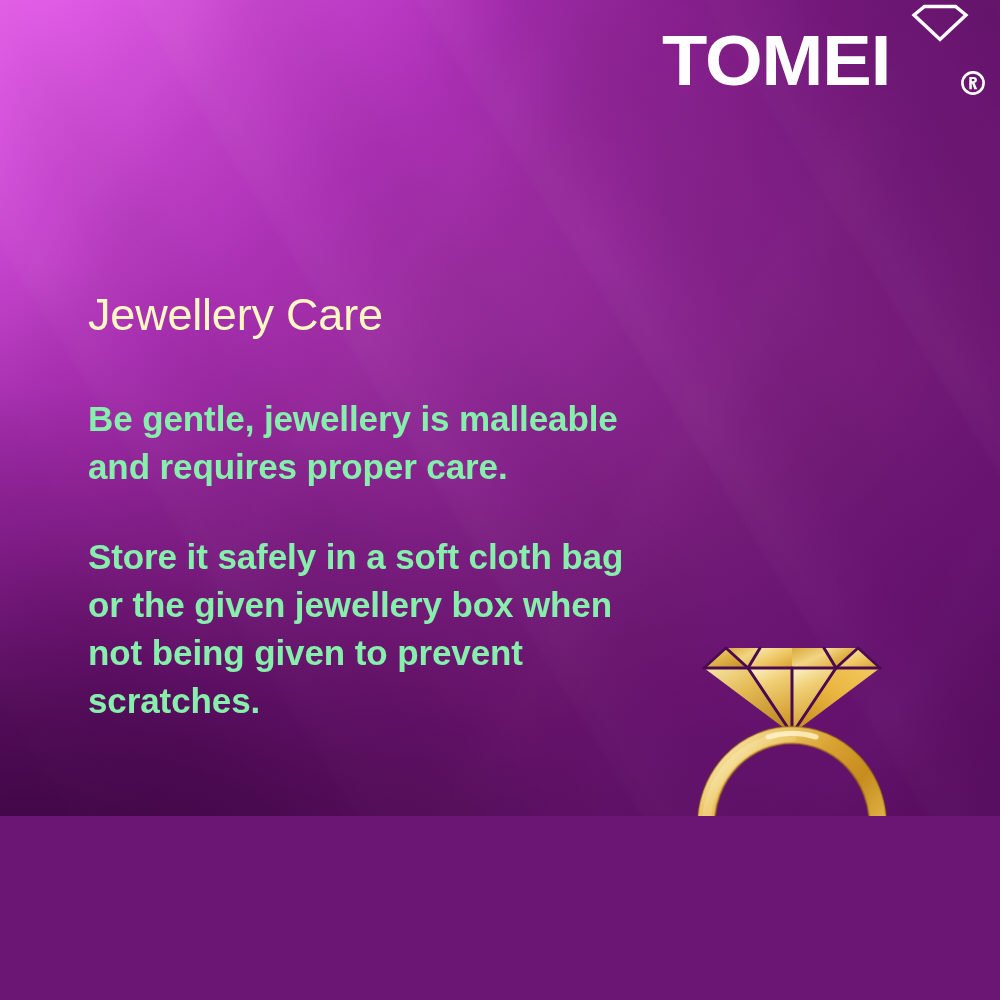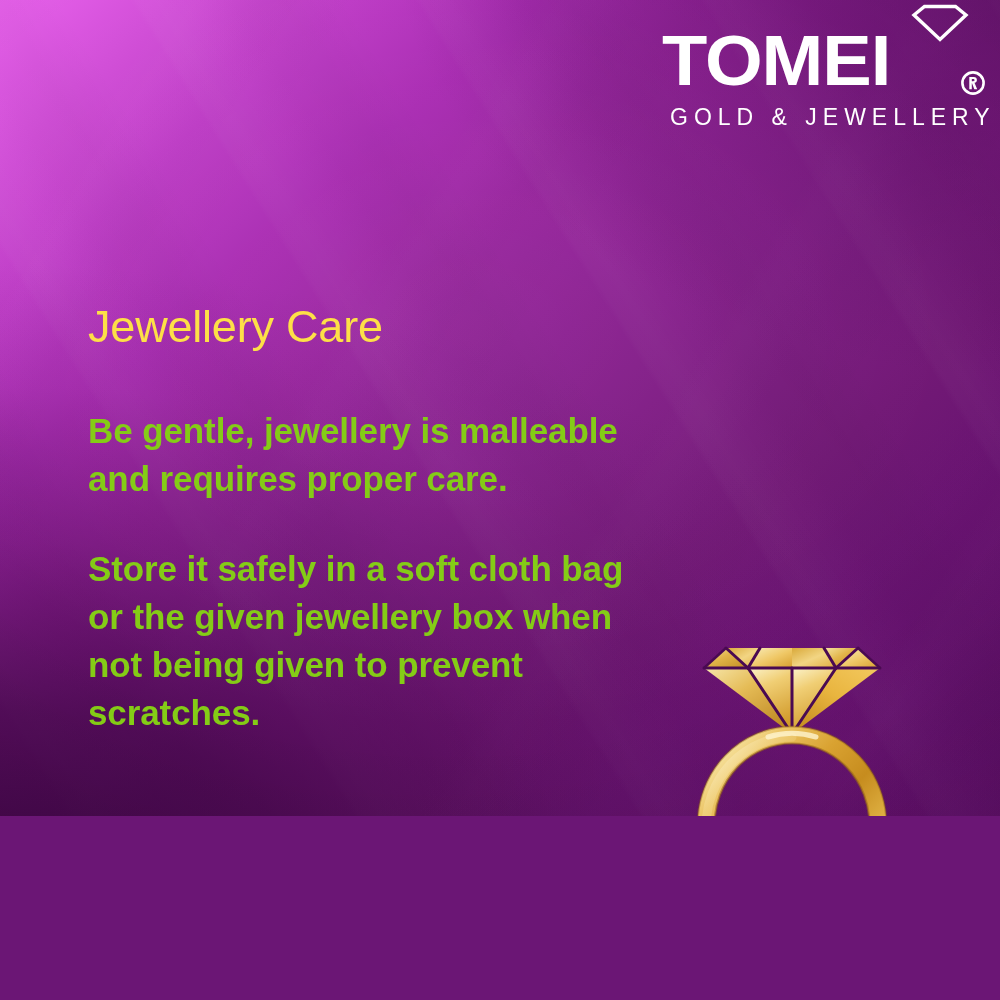--- a/index.html
+++ b/index.html
@@ -124,30 +124,30 @@
 
   
   .copy{
     position:absolute;
     left:88px;top:288px;
     width:580px;
   }
   .headline{
     font-size:45px;
     font-weight:400;
-    color:#fde047;
+    color:#fef9c3;
     line-height:1.0;
     letter-spacing:-0.2px;
-    margin:16px 0 58px 0;
+    margin:4px 0 58px 0;
     white-space:nowrap;
   }
   .para{
     font-size:35px;
     font-weight:bold;
-    color:#84cc16;
+    color:#86efac;
     line-height:1.37;
     letter-spacing:-0.1px;
     margin:0 0 42px 0;
     max-width:545px;
   }
   .para:last-child{margin-bottom:0;}
 
   
   .ring-art{
     position:absolute;
@@ -193,21 +193,20 @@
       <svg viewBox="0 0 26 26" width="26" height="26" aria-hidden="true">
         <circle cx="13" cy="13" r="10.6" fill="none" stroke="#FFFFFF" stroke-width="2.6"></circle>
         <path d="M9.3 19.2 L9.3 6.9 L13.6 6.9 C15.8 6.9 16.9 8.0 16.9 9.9
                  C16.9 11.5 16.0 12.5 14.5 12.8 L17.2 19.2 L14.3 19.2
                  L12.0 13.3 L11.8 13.3 L11.8 19.2 Z
                  M11.8 11.2 L13.2 11.2 C14.1 11.2 14.5 10.8 14.5 10.0
                  C14.5 9.3 14.1 8.9 13.2 8.9 L11.8 8.9 Z" fill="#FFFFFF"></path>
       </svg>
     </div>
 
-    <div class="logo-tag">GOLD &amp; JEWELLERY</div>
   </div>
 
   <div class="copy">
     <h1 class="headline">Jewellery Care</h1>
 
     <p class="para">Be gentle, jewellery is malleable and requires proper care.</p>
 
     <p class="para">Store it safely in a soft cloth bag or the given jewellery box when not being given to prevent scratches.</p>
   </div>
 

